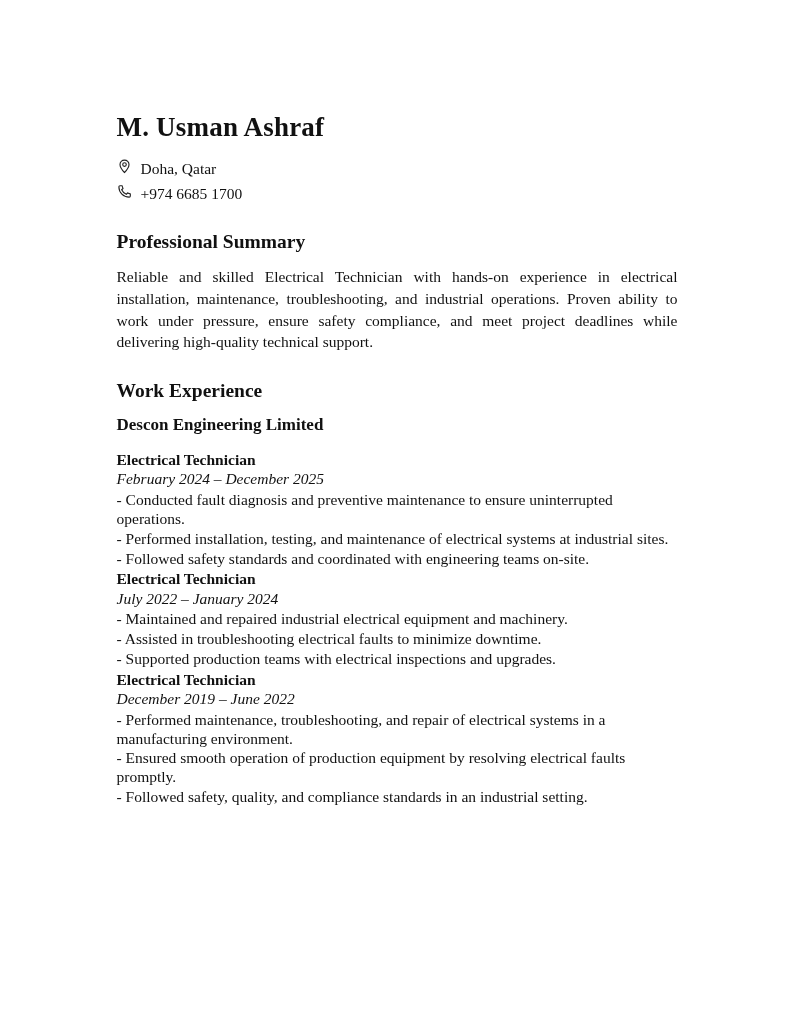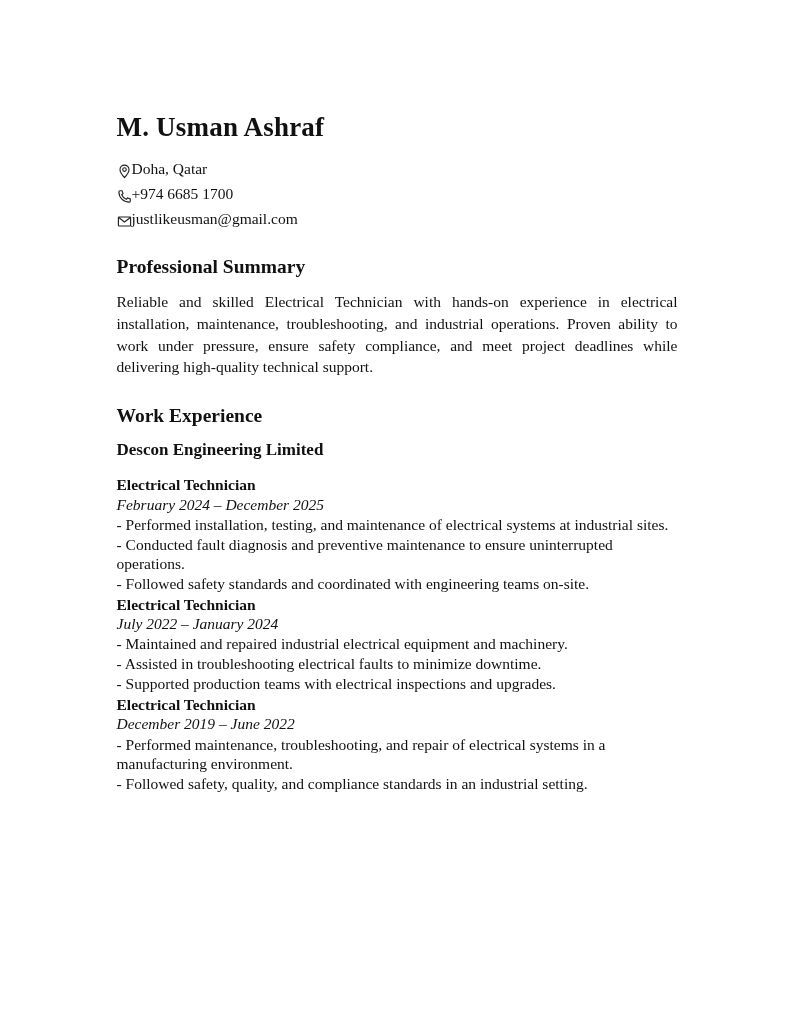--- a/index.html
+++ b/index.html
@@ -20,21 +20,22 @@
     overflow: hidden;
   }
   .name {
     font-size: 27px;
     font-weight: bold;
     margin: 0 0 16px 0;
     letter-spacing: 0.2px;
   }
   .contact-row {
     display: flex;
-    align-items: flex-end;
+    align-items: flex-start;
+    gap: 9px;
     font-size: 15.5px;
     margin-bottom: 5px;
     line-height: 1.3;
   }
   .contact-icon {
     width: 15px;
     height: 15px;
     display: inline-flex;
     align-items: center;
     justify-content: center;
@@ -99,52 +100,44 @@
 
   <div class="contact-row">
     <span class="contact-icon">
       <svg viewBox="0 0 16 16">
         <path d="M3.2 1.8 C2.6 1.8 2 2.4 2 3 C2 9.2 6.8 14 13 14 C13.6 14 14.2 13.4 14.2 12.8 L14.2 10.6 L11.2 9.6 L9.9 11 C7.9 10.1 5.9 8.1 5 6.1 L6.4 4.8 L5.4 1.8 Z"></path>
       </svg>
     </span>
     <span>+974 6685 1700</span>
   </div>
 
-  <div class="contact-row">
-    <span class="contact-icon">
-      <svg viewBox="0 0 16 16">
-        <rect x="1.5" y="3.2" width="13" height="9.6" rx="0.6"></rect>
-        <polyline points="1.8,3.8 8,8.6 14.2,3.8"></polyline>
-      </svg>
-    </span>
-    <span>justlikeusman@gmail.com</span>
-  </div>
 
   <h2 class="section-heading">Professional Summary</h2>
   <p class="summary-text">Reliable and skilled Electrical Technician with hands-on experience in electrical installation, maintenance, troubleshooting, and industrial operations. Proven ability to work under pressure, ensure safety compliance, and meet project deadlines while delivering high-quality technical support.</p>
 
   <h2 class="section-heading">Work Experience</h2>
 
   <div>
     <h3 class="company-heading">Descon Engineering Limited</h3>
     <div class="job-title">Electrical Technician</div>
     <div class="job-dates">February 2024 – December 2025</div>
+    <div class="bullet">- Conducted fault diagnosis and preventive maintenance to ensure uninterrupted operations.</div>
     <div class="bullet">- Performed installation, testing, and maintenance of electrical systems at industrial sites.</div>
-    <div class="bullet">- Conducted fault diagnosis and preventive maintenance to ensure uninterrupted operations.</div>
     <div class="bullet">- Followed safety standards and coordinated with engineering teams on-site.</div>
   </div>
 
   <div>
     <div class="job-title">Electrical Technician</div>
     <div class="job-dates">July 2022 – January 2024</div>
     <div class="bullet">- Maintained and repaired industrial electrical equipment and machinery.</div>
     <div class="bullet">- Assisted in troubleshooting electrical faults to minimize downtime.</div>
     <div class="bullet">- Supported production teams with electrical inspections and upgrades.</div>
   </div>
 
   <div>
     <div class="job-title">Electrical Technician</div>
     <div class="job-dates">December 2019 – June 2022</div>
     <div class="bullet">- Performed maintenance, troubleshooting, and repair of electrical systems in a manufacturing environment.</div>
+    <div class="bullet">- Ensured smooth operation of production equipment by resolving electrical faults promptly.</div>
     <div class="bullet">- Followed safety, quality, and compliance standards in an industrial setting.</div>
   </div>
 
 </div>
 
 </body></html>

